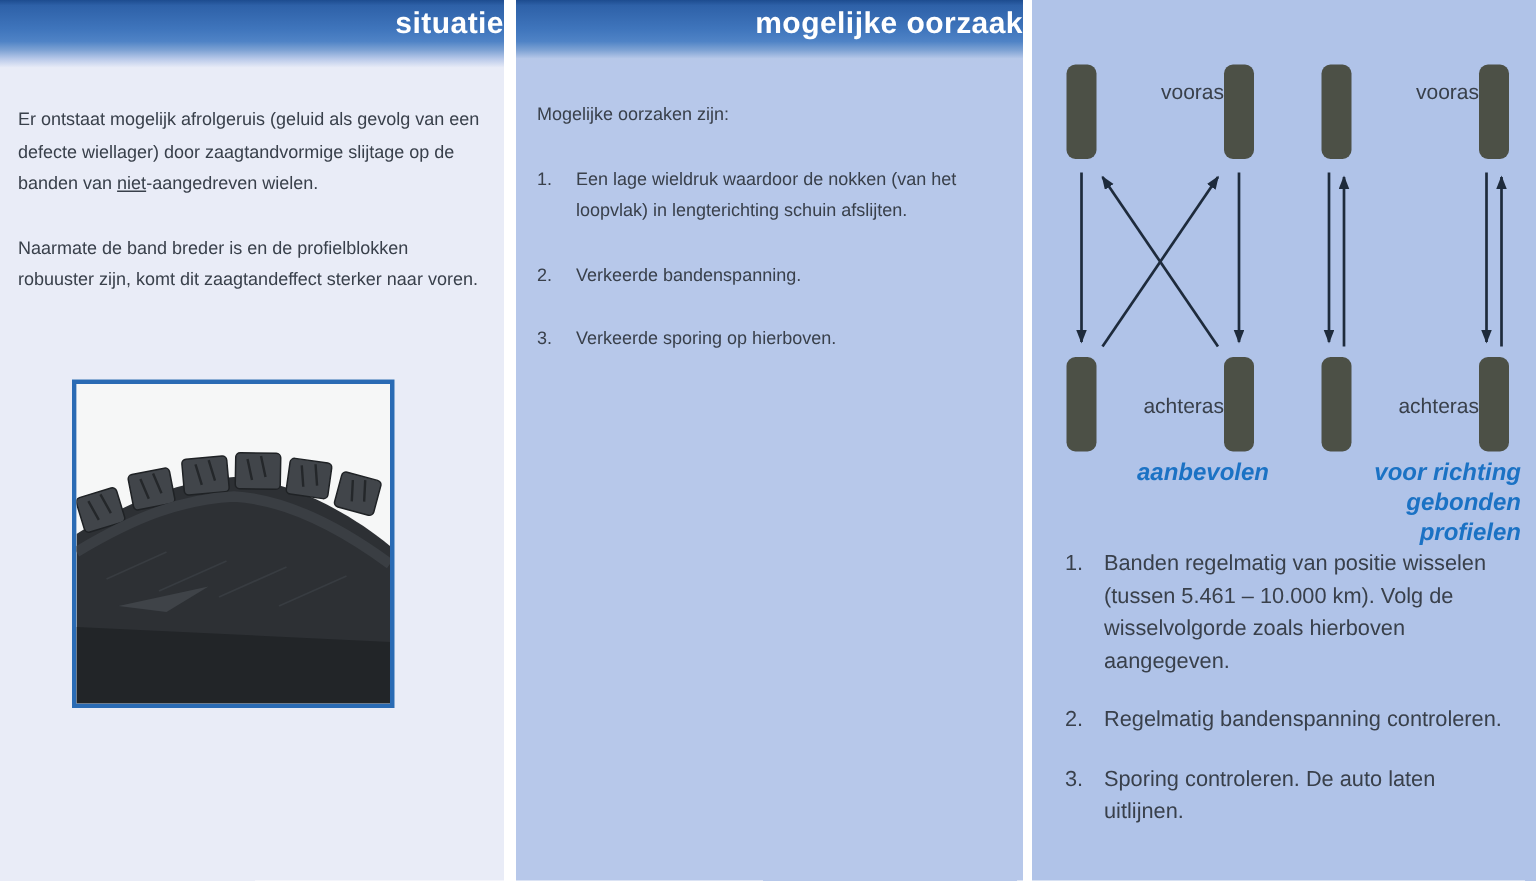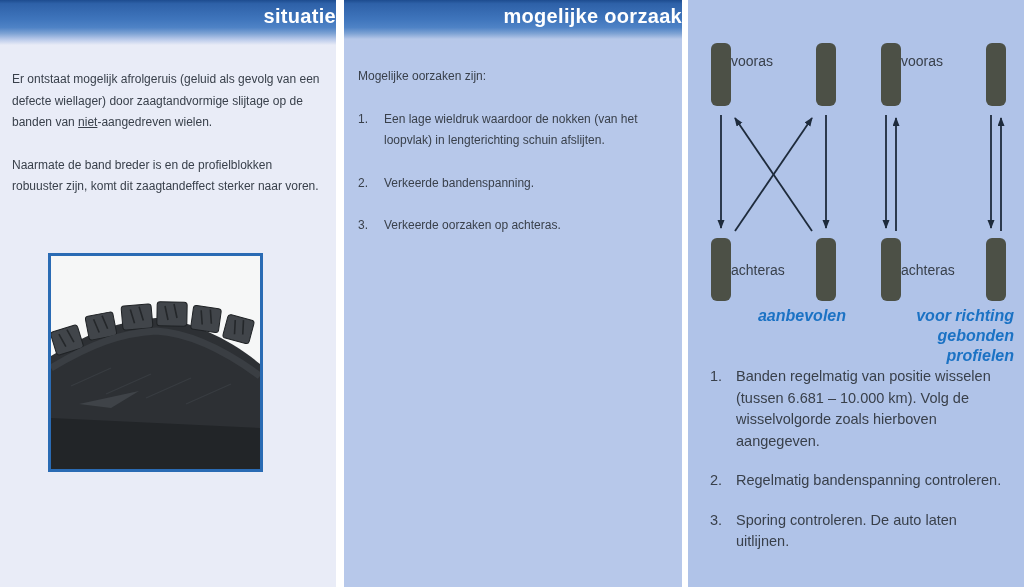--- a/index.html
+++ b/index.html
@@ -35,21 +35,21 @@
   .li .num{width:26px;flex:0 0 26px;}
   .li .txt{flex:1;padding-right:2px;}
   .photo{
     position:absolute;left:48px;top:253px;width:215px;height:219px;
     border:3px solid var(--photo_border);background:#f6f7f7;
   }
   .photo svg{display:block;width:209px;height:213px;}
   .diagram{position:absolute;left:0;top:0;width:336px;height:360px;}
   .diagram svg{position:absolute;left:0;top:0;}
   .axle-label{
-    position:absolute;font-size:14px;color:var(--text);text-align:left;width:85px;
+    position:absolute;font-size:14px;color:var(--text);text-align:right;width:85px;
   }
   .caption{
     position:absolute;font-size:16px;font-style:italic;font-weight:600;
     color:var(--caption_blue);text-align:right;width:140px;line-height:20px;
   }
   .advies-list{
     position:absolute;top:366px;left:0;width:336px;
     padding:0 12px 0 22px;font-size:14.5px;line-height:21.5px;
   }
   .advies-list .li{margin-top:18px;}
@@ -115,21 +115,21 @@
     <div class="li">
       <span class="num">1.</span>
       <span class="txt">Een lage wieldruk waardoor de nokken (van het loopvlak) in lengterichting schuin afslijten.</span>
     </div>
     <div class="li">
       <span class="num">2.</span>
       <span class="txt">Verkeerde bandenspanning.</span>
     </div>
     <div class="li">
       <span class="num">3.</span>
-      <span class="txt">Verkeerde oorzaken op achteras.</span>
+      <span class="txt">Verkeerde sporing op hierboven.</span>
     </div>
   </div>
 </div>
 
 <div class="col col3">
 
   <div class="diagram">
     <svg width="336" height="360" viewBox="0 0 336 360" aria-hidden="true">
       <defs>
         <marker id="ah" markerWidth="10" markerHeight="8" refX="8" refY="3.5" orient="auto" markerUnits="userSpaceOnUse">
@@ -165,21 +165,21 @@
     <span class="axle-label" style="left:213px;top:53px;">vooras</span>
     <span class="axle-label" style="left:43px;top:262px;">achteras</span>
     <span class="axle-label" style="left:213px;top:262px;">achteras</span>
     <span class="caption" style="left:18px;top:306px;">aanbevolen</span>
     <span class="caption" style="left:186px;top:306px;"><span>voor richting</span><br><span>gebonden profielen</span></span>
   </div>
 
   <div class="advies-list">
     <div class="li" style="margin-top:0;">
       <span class="num">1.</span>
-      <span class="txt">Banden regelmatig van positie wisselen (tussen 6.681 – 10.000 km). Volg de wisselvolgorde zoals hierboven aangegeven.</span>
+      <span class="txt">Banden regelmatig van positie wisselen (tussen 5.461 – 10.000 km). Volg de wisselvolgorde zoals hierboven aangegeven.</span>
     </div>
     <div class="li">
       <span class="num">2.</span>
       <span class="txt">Regelmatig bandenspanning controleren.</span>
     </div>
     <div class="li">
       <span class="num">3.</span>
       <span class="txt">Sporing controleren. De auto laten uitlijnen.</span>
     </div>
   </div>

